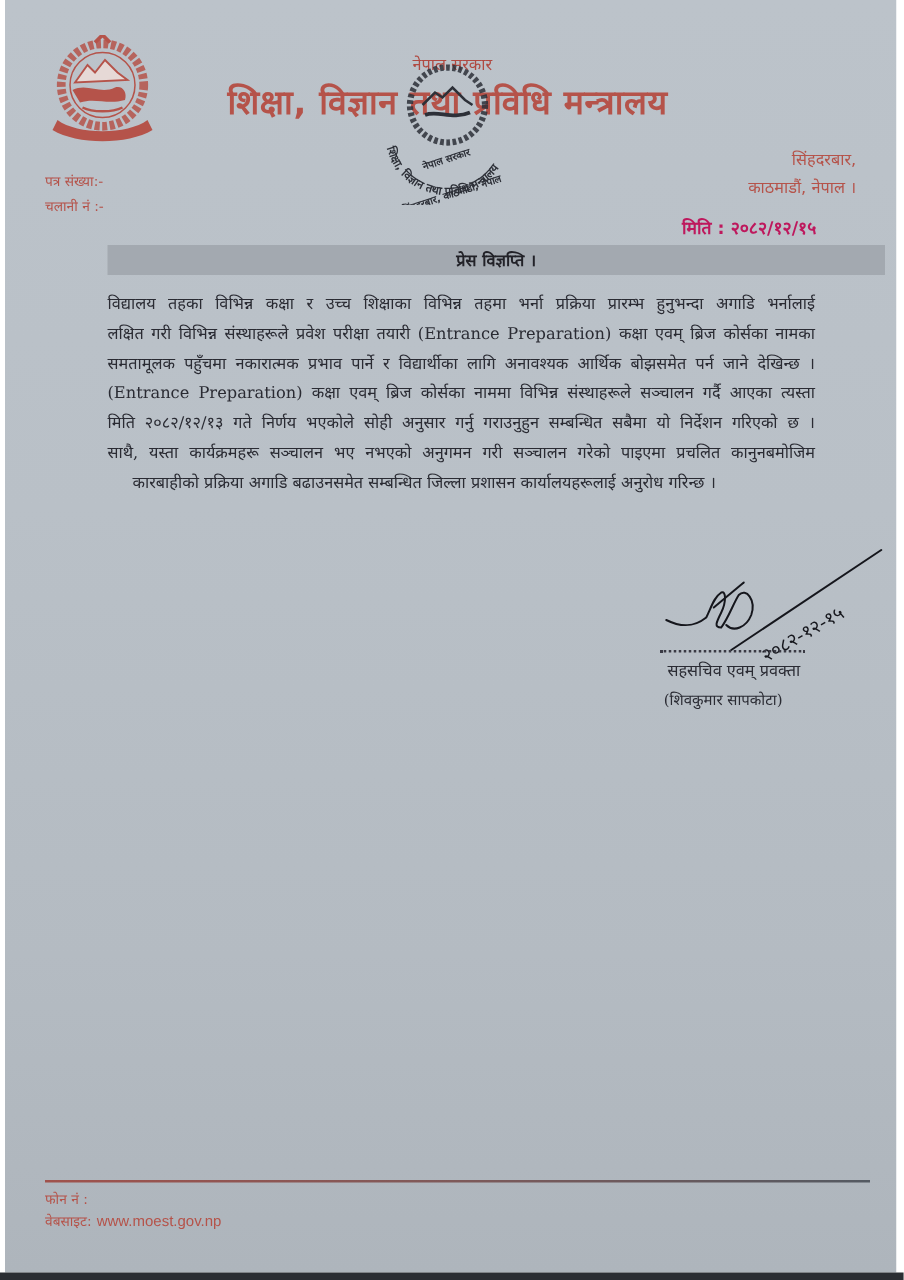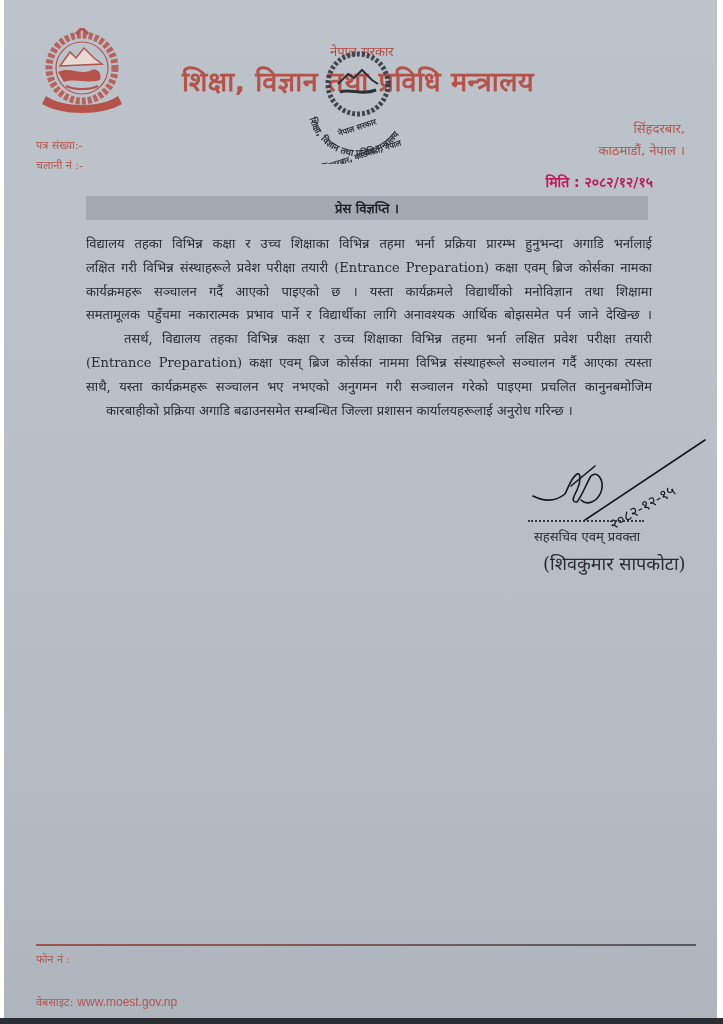--- a/index.html
+++ b/index.html
@@ -35,21 +35,21 @@
     position: absolute; left: 36px; top: 136px; font-size: 11px; color: #b5534a; line-height: 20px;
   }
   .address-block {
     position: absolute; right: 38px; top: 118px; font-size: 13px; color: #b5534a;
     text-align: right; line-height: 22px; margin-left: 18px;
   }
   .date-line {
     position: absolute; right: 70px; top: 172px; font-size: 14px; color: #be185d; font-weight: bold;
   }
   .press-bar {
-    position: absolute; left: 86px; top: 196px; width: 562px; height: 24px;
+    position: absolute; left: 86px; top: 196px; width: 622px; height: 24px;
     background: #a3a9b0; display: flex; align-items: center; justify-content: center;
   }
   .press-bar span { font-size: 13px; font-weight: bold; color: #222228; }
   .body-text {
     position: absolute; left: 86px; top: 232px; width: 566px;
     font-size: 13px; color: #2a2b33; line-height: 23.8px;
     font-family: "DejaVu Serif", serif;
   }
   .body-text p { margin: 0; text-align: justify; }
   .body-text .line { display: block; white-space: nowrap; text-align-last: justify; text-align: justify; }
@@ -59,33 +59,32 @@
     position: absolute; left: 525px; top: 436px; width: 190px; height: 110px;
   }
   .sig-dots {
     position: absolute; left: 528px; top: 520px; width: 116px; border-top: 2px dotted #3a3a44;
   }
   .signer-title {
     position: absolute; left: 534px; top: 527px; font-size: 13px; color: #2a2b33;
     font-family: "DejaVu Serif", serif;
   }
   .signer-name {
-    position: absolute; left: 531px; top: 551px; font-size: 18px; color: #2a2b33;
+    position: absolute; left: 531px; top: 551px; font-size: 12px; color: #2a2b33;
     font-family: "DejaVu Serif", serif;
-    margin-left: 12px;
   }
   .footer-rule {
     position: absolute; left: 36px; top: 944px; width: 660px; height: 2px;
     background: linear-gradient(90deg, #a0524c 0%, #7e5a5a 50%, #545a62 100%);
   }
   .footer-phone {
     position: absolute; left: 36px; top: 951px; font-size: 11px; color: #b5534a;
   }
   .footer-web {
-    position: absolute; left: 36px; top: 994px; font-size: 11px; color: #b5534a;
+    position: absolute; left: 36px; top: 969px; font-size: 11px; color: #b5534a;
   }
   .footer-web .url { font-family: "Liberation Sans", sans-serif; font-size: 12px; margin-left: 4px; }
 </style>
 </head>
 <body>
 
 <div class="paper"></div>
 <div class="bottom-shadow"></div>
 
 <svg class="emblem-left" viewBox="0 0 92 88">
@@ -130,26 +129,25 @@
 <div class="date-line">मिति : २०८२/१२/१५</div>
 
 <div class="press-bar">
   <span>प्रेस विज्ञप्ति ।</span>
 </div>
 
 <div class="body-text">
   <p>
     <span class="line">विद्यालय तहका विभिन्न कक्षा र उच्च शिक्षाका विभिन्न तहमा भर्ना प्रक्रिया प्रारम्भ हुनुभन्दा अगाडि भर्नालाई</span>
     <span class="line">लक्षित गरी विभिन्न संस्थाहरूले प्रवेश परीक्षा तयारी (Entrance Preparation) कक्षा एवम् ब्रिज कोर्सका नामका</span>
-    <span class="line">कार्यक्रमहरू सञ्चालन गर्दै आएको पाइएको छ । यस्ता कार्यक्रमले विद्यार्थीको मनोविज्ञान तथा शिक्षामा</span>
     <span class="line">समतामूलक पहुँचमा नकारात्मक प्रभाव पार्ने र विद्यार्थीका लागि अनावश्यक आर्थिक बोझसमेत पर्न जाने देखिन्छ ।</span>
   </p>
   <p>
-    <span class="line indent">तसर्थ, विद्यालय तहका विभिन्न कक्षा र उच्च शिक्षाका विभिन्न तहमा भर्ना लक्षित प्रवेश परीक्षा तयारी</span>
     <span class="line">(Entrance Preparation) कक्षा एवम् ब्रिज कोर्सका नाममा विभिन्न संस्थाहरूले सञ्चालन गर्दै आएका त्यस्ता</span>
+    <span class="line">मिति २०८२/१२/१३ गते निर्णय भएकोले सोही अनुसार गर्नु गराउनुहुन सम्बन्धित सबैमा यो निर्देशन गरिएको छ ।</span>
     <span class="line">साथै, यस्ता कार्यक्रमहरू सञ्चालन भए नभएको अनुगमन गरी सञ्चालन गरेको पाइएमा प्रचलित कानुनबमोजिम</span>
     <span class="line last">कारबाहीको प्रक्रिया अगाडि बढाउनसमेत सम्बन्धित जिल्ला प्रशासन कार्यालयहरूलाई अनुरोध गरिन्छ ।</span>
   </p>
 </div>
 
 <svg class="signature" viewBox="0 0 190 110">
   <g fill="none" stroke="#15161c" stroke-width="1.6" stroke-linecap="round">
     <path d="M8 60 C20 66 30 66 40 58 C44 50 46 42 52 38 C56 36 56 46 52 54 C48 62 46 66 52 66 C58 58 62 46 66 40 C72 34 80 44 76 56 C72 66 62 70 56 64"></path>
     <path d="M46 50 L70 30"></path>
     <path d="M60 84 L180 4"></path>

